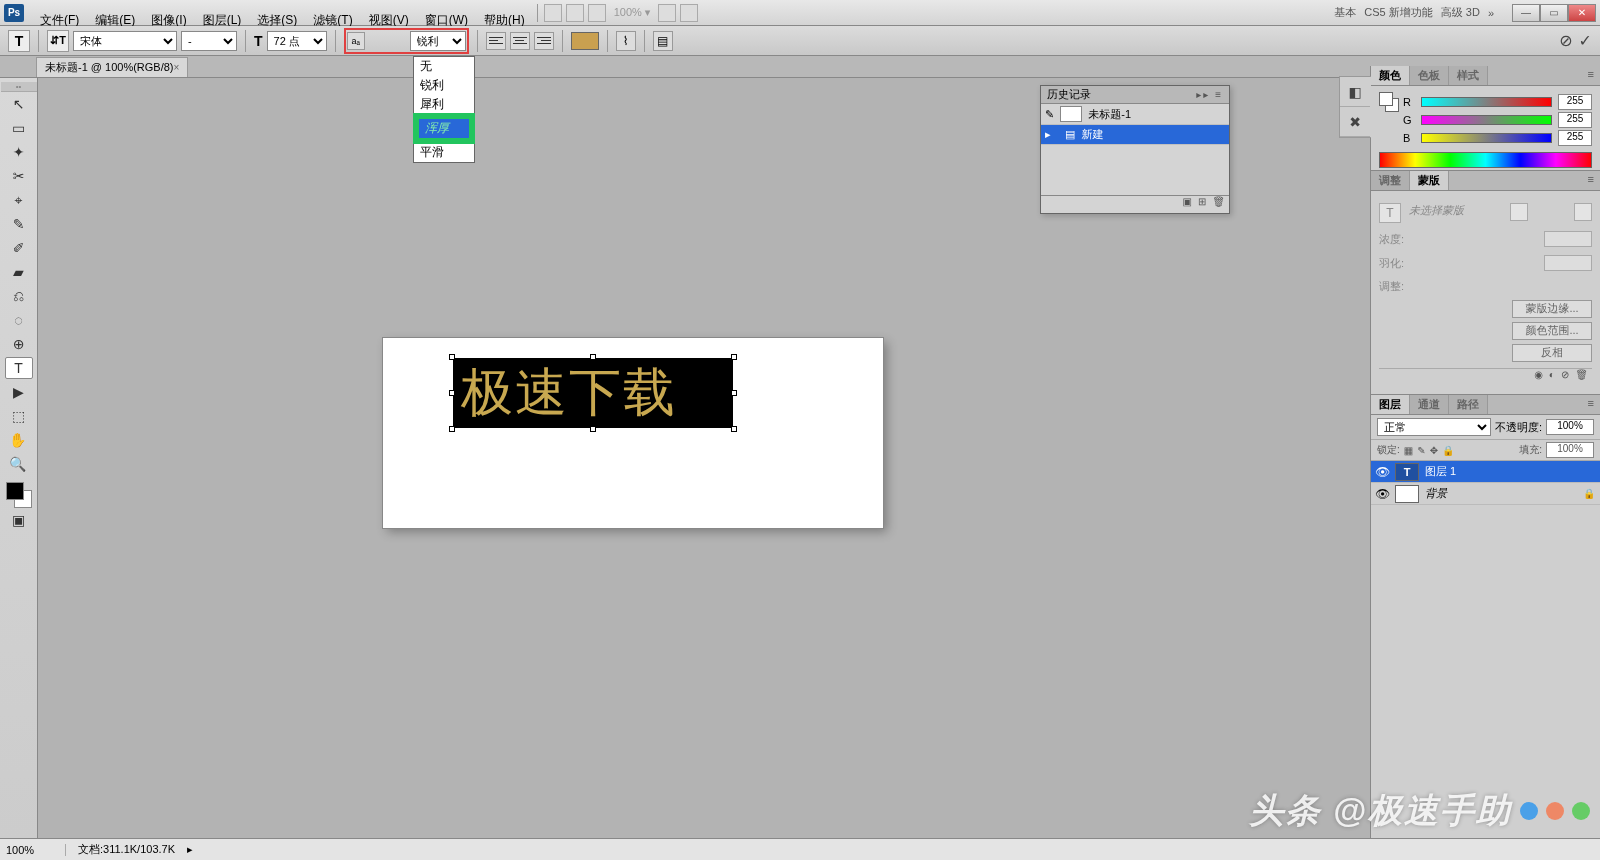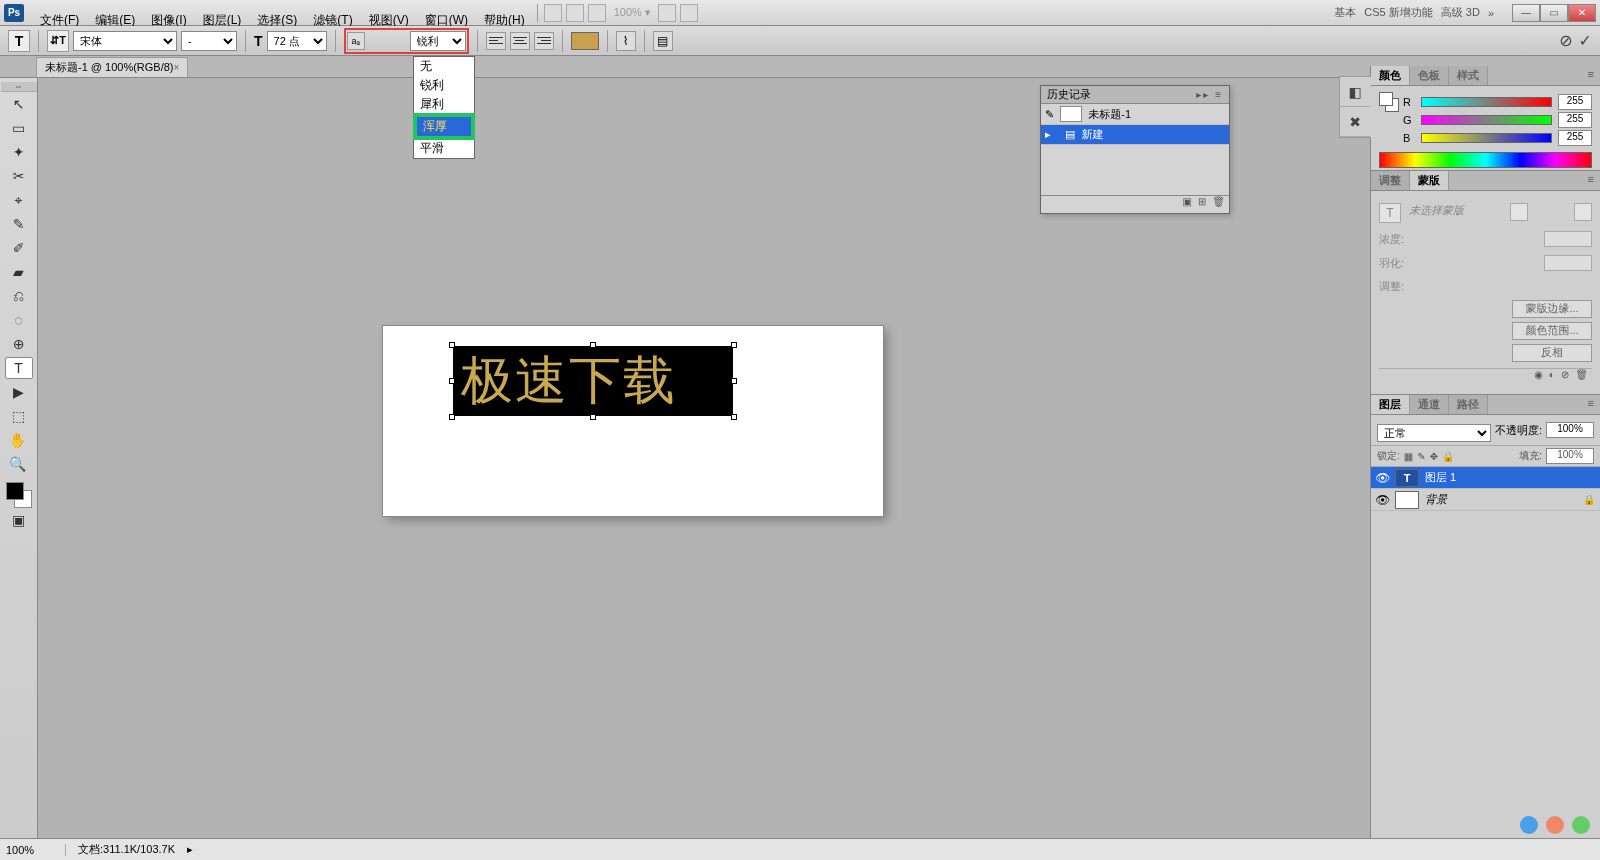--- a/index.html
+++ b/index.html
@@ -30,31 +30,31 @@
 .aa-icon { width: 18px; height: 18px; background: #ddd; border: 1px solid #999; font-size: 9px; display: flex; align-items: center; justify-content: center; }
 .align-btn { width: 20px; height: 18px; border: 1px solid #999; background: #ddd; display: flex; flex-direction: column; justify-content: center; padding: 2px; gap: 2px; }
 .align-line { height: 1px; background: #333; }
 .color-swatch { width: 28px; height: 18px; background: #c9a050; border: 1px solid #666; }
 .opt-btn { width: 20px; height: 20px; border: 1px solid #999; background: #ddd; display:flex;align-items:center;justify-content:center;font-size:12px;}
 .commit-icons { margin-left: auto; display: flex; gap: 6px; font-size: 16px; color: #444; }
 
 
 .aa-dropdown { position: absolute; top: 30px; left: 413px; width: 62px; background: #fff; border: 1px solid #666; font-size: 12px; z-index: 50; }
 .aa-dropdown .row { padding: 1px 6px; }
-.aa-dropdown .row.hl { background: #2868d8; color: #fde047; border: 4px solid #22c55e; margin: -1px; }
+.aa-dropdown .row.hl { background: #2868d8; color: #86efac; border: 6px solid #22c55e; margin: -1px; font-style: italic; }
 
 
 .tabbar { height: 22px; background: #b8b8b8; border-bottom: 1px solid #888; display: flex; align-items: center; font-size: 11px; padding-left: 36px; }
 .doc-tab { background: #d8d8d8; padding: 2px 8px; border: 1px solid #999; border-bottom: none; display: flex; align-items: center; gap: 0; }
 .tab-x { font-size: 10px; color: #666; }
 
 
 .workspace { position: absolute; top: 78px; left: 38px; right: 0; bottom: 22px; background: #b3b3b3; }
 .canvas-wrap { position: absolute; left: 0; top: 0; right: 250px; bottom: 0; }
-.artboard { position: absolute; left: 345px; top: 248px; width: 500px; height: 190px; background: #fff; box-shadow: 0 0 0 1px #888, 4px 4px 10px rgba(0,0,0,.3); }
+.artboard { position: absolute; left: 345px; top: 260px; width: 500px; height: 190px; background: #fff; box-shadow: 0 0 0 1px #888, 4px 4px 10px rgba(0,0,0,.3); }
 .text-box { position: absolute; left: 70px; top: 20px; width: 280px; height: 70px; background: #000; }
 .text-box span { color: #c8a850; font-size: 52px; font-family: "SimSun", serif; letter-spacing: 2px; line-height: 70px; padding-left: 8px; }
 .handle { position: absolute; width: 6px; height: 6px; background: #fff; border: 1px solid #000; }
 .h-tl{top:-4px;left:-4px}.h-tr{top:-4px;right:-4px}.h-bl{bottom:-4px;left:-4px}.h-br{bottom:-4px;right:-4px}
 .h-tm{top:-4px;left:50%;margin-left:-3px}.h-bm{bottom:-4px;left:50%;margin-left:-3px}
 .h-ml{top:50%;left:-4px;margin-top:-3px}.h-mr{top:50%;right:-4px;margin-top:-3px}
 
 
 .toolbox { position: absolute; left: 0; top: 78px; width: 38px; bottom: 22px; background: linear-gradient(#d8d8d8,#ccc); border-right: 1px solid #888; display: flex; flex-direction: column; align-items: center; padding: 4px 0; gap: 0; }
 .tbx-header { width: 36px; height: 10px; background: #c4c4c4; border-bottom: 1px solid #aaa; text-align:center; font-size:8px; color:#888;}
@@ -89,21 +89,21 @@
 .mask-body { padding: 8px; color: #888; }
 .mask-row { display: flex; align-items: center; justify-content: space-between; padding: 4px 0; }
 .mask-row .inp { width: 48px; height: 16px; border: 1px solid #aaa; background: #ddd; }
 .mask-btn { width: 80px; height: 18px; border: 1px solid #999; background: #ddd; text-align: center; font-size: 11px; color:#666; margin: 2px 0; float:right; clear:both;}
 .mask-icons { display:flex; gap:4px; padding:4px 0;}
 .mask-icons .mi { width:22px;height:20px;border:1px solid #aaa;background:#e4e4e4;display:flex;align-items:center;justify-content:center;font-size:12px;}
 .mask-icons .mi2 { width:18px;height:18px;border:1px solid #aaa;background:#e4e4e4;margin-left:auto;}
 
 .layers-panel { border-top: 1px solid #888; flex: 1; display: flex; flex-direction: column; }
 .layers-opts { padding: 3px 6px; display: flex; align-items: center; gap: 4px; border-bottom: 1px solid #aaa; }
-.blend-sel { flex: 1; height: 18px; border: 1px solid #888; background: #fff; font-size: 11px; padding: 0 2px; margin-top: 6px; }
+.blend-sel { flex: 1; height: 18px; border: 1px solid #888; background: #fff; font-size: 11px; padding: 0 2px; }
 .opacity-box { width: 48px; height: 16px; border: 1px solid #888; background: #fff; text-align: center; font-size: 10px; }
 .lock-row { padding: 2px 6px; display: flex; align-items: center; gap: 4px; border-bottom: 1px solid #aaa; font-size: 10px; color: #555; }
 .lock-row .spacer{flex:1;}
 .layer-list { flex: 1; background: #cfcfcf; }
 .lrow { height: 22px; display: flex; align-items: center; gap: 6px; padding: 0 4px; border-bottom: 1px solid #bbb; }
 .lrow.sel { background: #2868d8; color: #fff; }
 .eye { width: 14px; height: 14px; font-size: 12px; }
 .lthumb { width: 24px; height: 18px; background: #fff; border: 1px solid #666; display:flex;align-items:center;justify-content:center;font-size:11px;}
 .lthumb.t { background:#2050a0;color:#fff;font-weight:bold;}
 .lrow .nm { font-size: 11px; }
@@ -410,16 +410,17 @@
   </div>
 </div>
 
 <div class="statusbar">
   <span class="status-zoom">100%</span>
   <span>文档:311.1K/103.7K</span>
   <span>▸</span>
 </div>
 
 <div class="watermark">
+  <span>头条 @极速手助</span>
   <span class="wm-ico"></span>
   <span class="wm-ico" style="background:#e86"></span>
   <span class="wm-ico" style="background:#6c6"></span>
 </div>
 
 </body></html>

